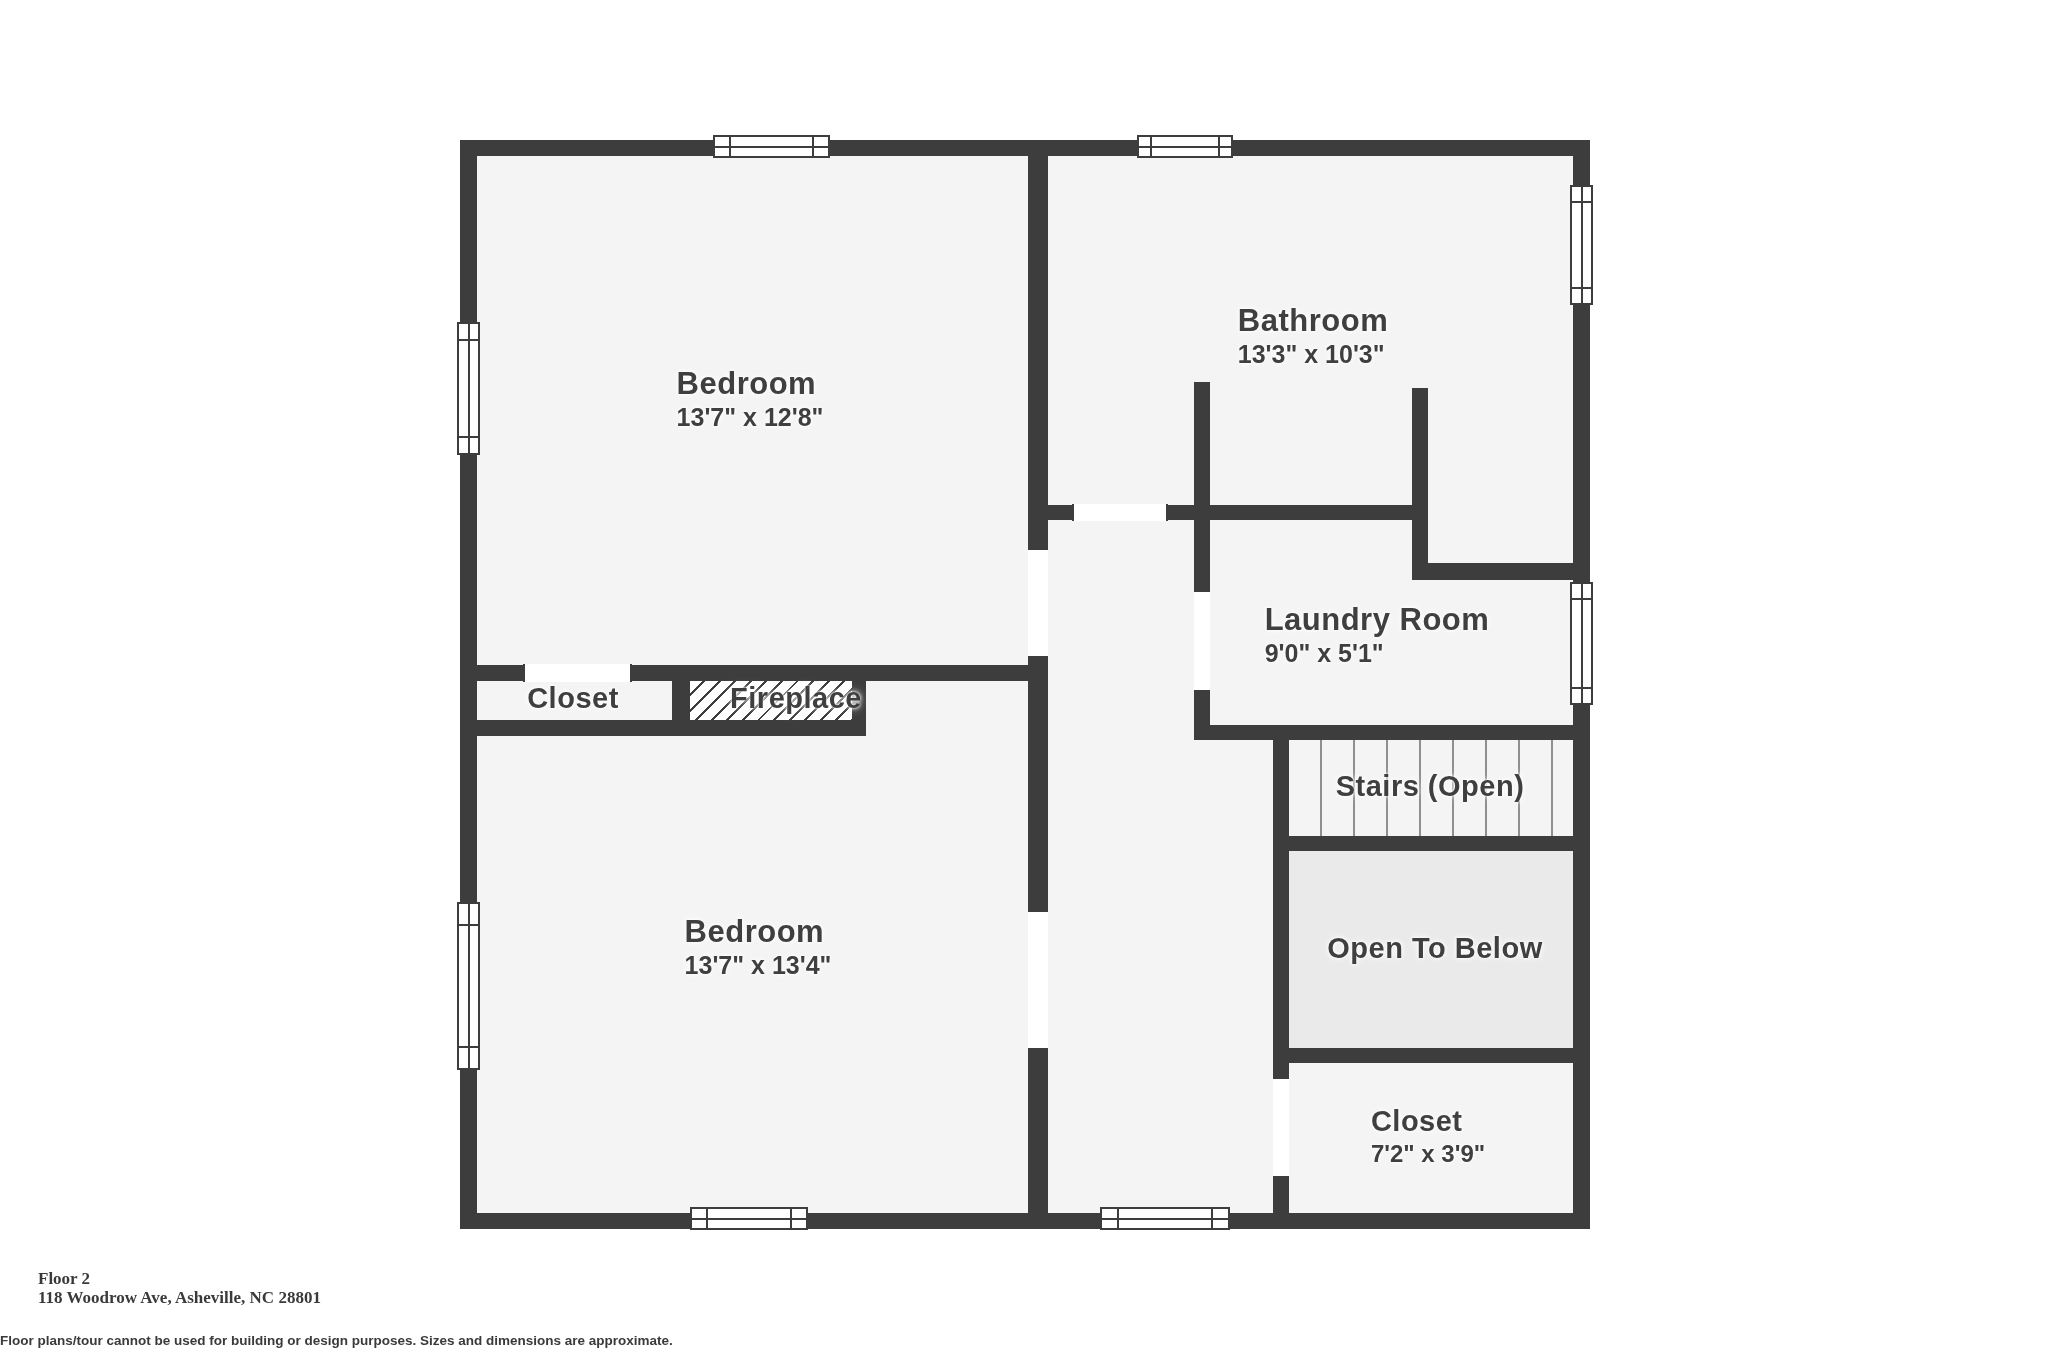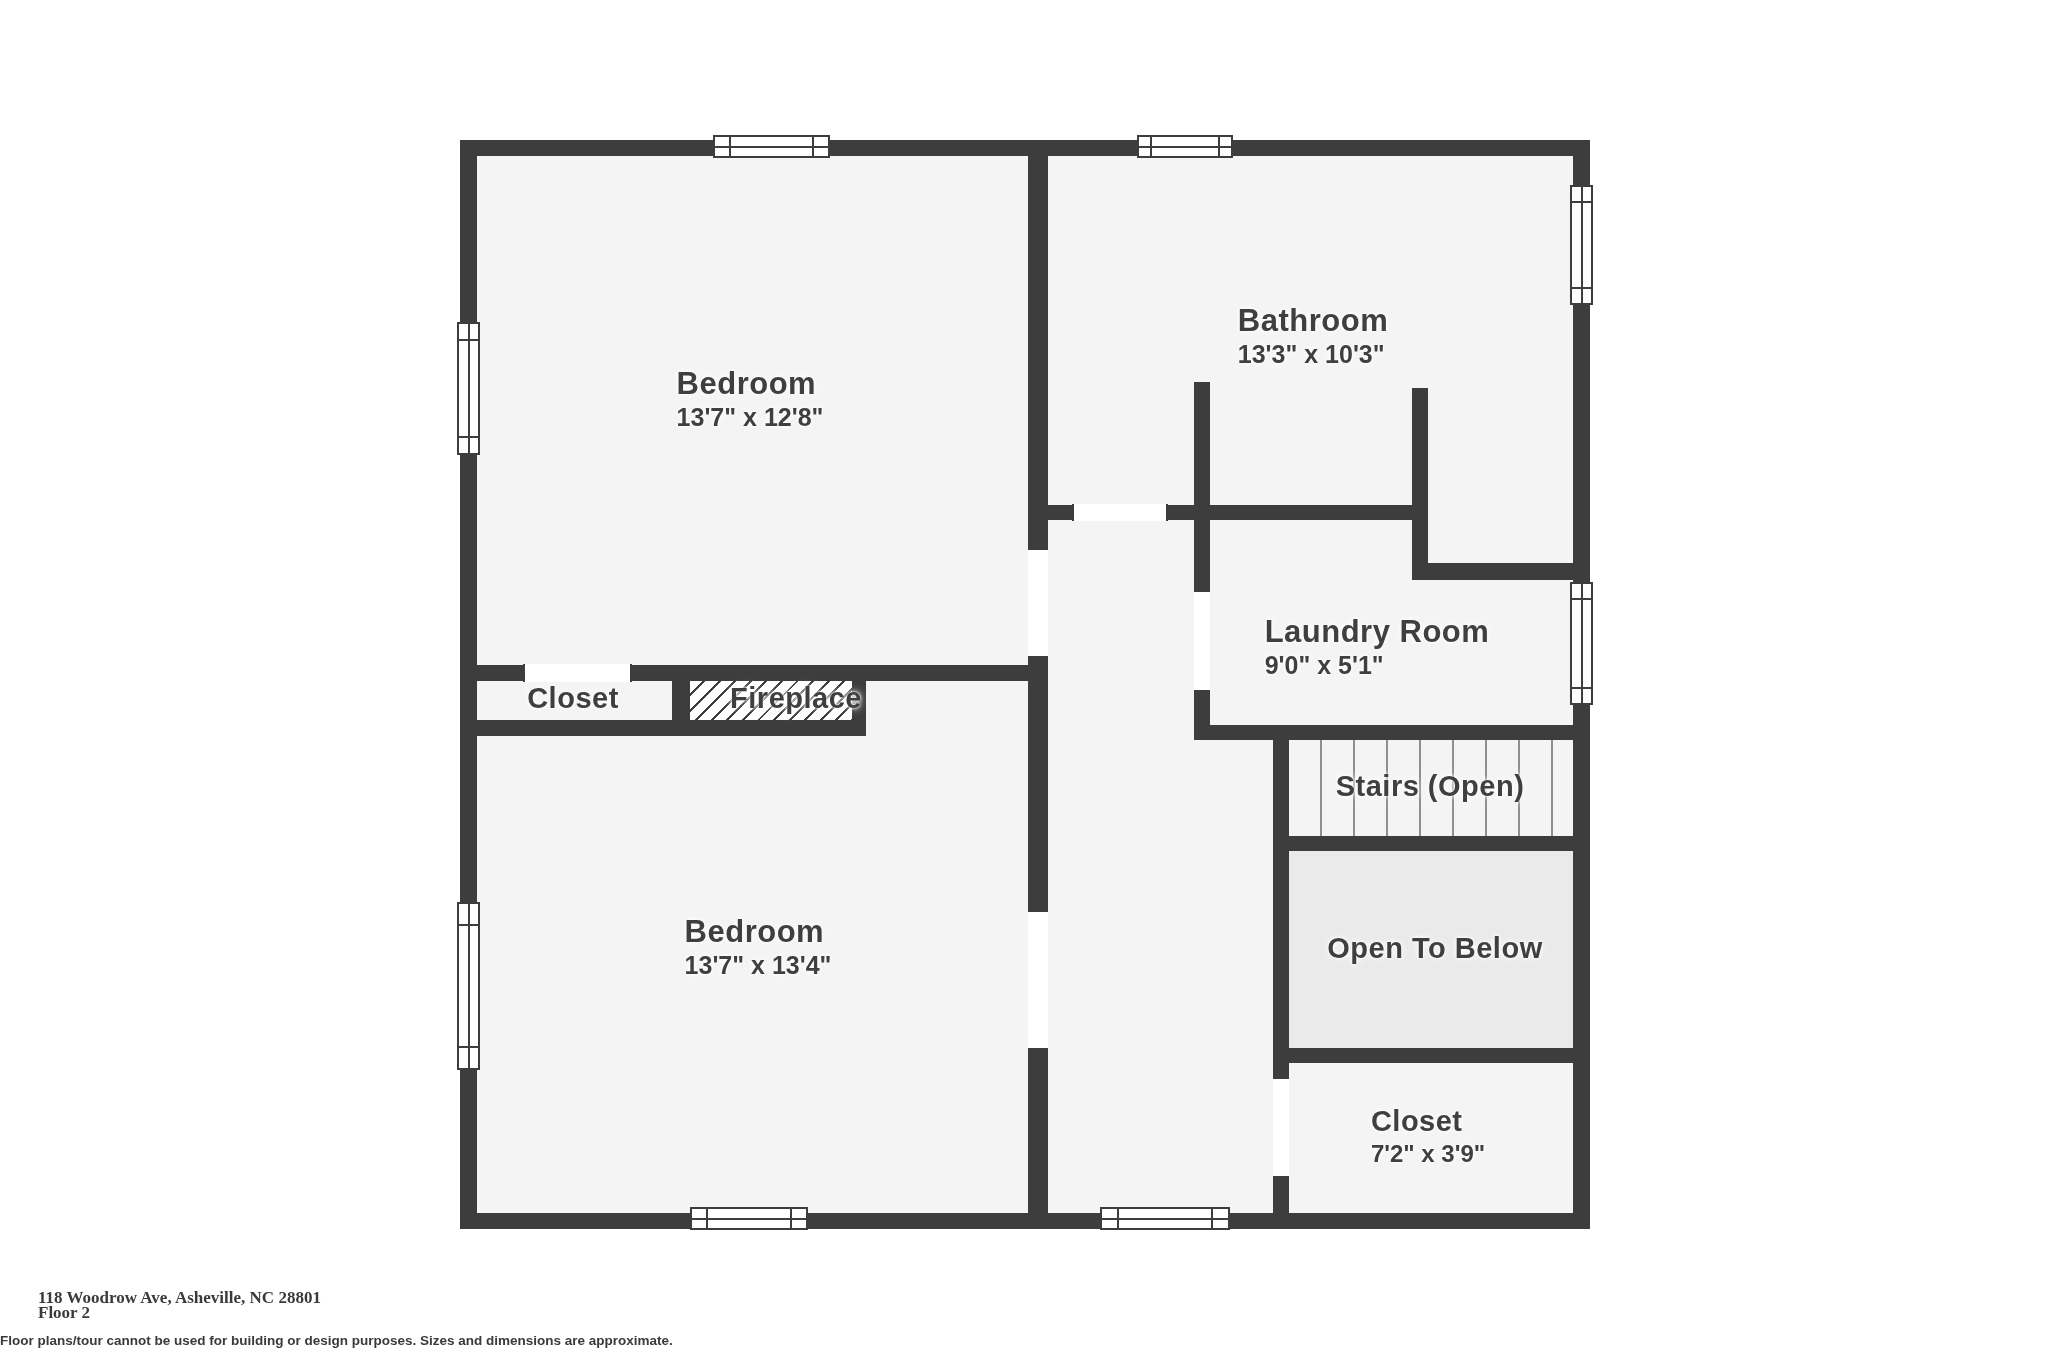--- a/index.html
+++ b/index.html
@@ -191,21 +191,21 @@
   <div class="room-label" style="left:750px; top:399px;">
     <div class="room-name">Bedroom</div>
     <div class="room-dims">13'7" x 12'8"</div>
   </div>
 
   <div class="room-label" style="left:1313px; top:336px;">
     <div class="room-name">Bathroom</div>
     <div class="room-dims">13'3" x 10'3"</div>
   </div>
 
-  <div class="room-label" style="left:1377px; top:635px;margin-top:12px;">
+  <div class="room-label" style="left:1377px; top:635px;">
     <div class="room-name">Laundry Room</div>
     <div class="room-dims">9'0" x 5'1"</div>
   </div>
 
   <div class="room-label" style="left:1430px; top:786px;">
     <div class="room-name small">Stairs (Open)</div>
   </div>
 
   <div class="room-label" style="left:1435px; top:948px;">
     <div class="room-name small">Open To Below</div>
@@ -223,16 +223,16 @@
 
   <div class="room-label" style="left:573px; top:698px;">
     <div class="room-name small">Closet</div>
   </div>
 
   <div class="room-label" style="left:796px; top:698px;">
     <div class="room-name small">Fireplace</div>
   </div>
 
   <div class="footer-address" style="top:1288px;">118 Woodrow Ave, Asheville, NC 28801</div>
-  <div class="footer-floor" style="top:1303px;">Floor 2</div>
+  <div class="footer-floor" style="top:1269px;">Floor 2</div>
   <div class="footer-disclaimer" style="top:1333px;">Floor plans/tour cannot be used for building or design purposes. Sizes and dimensions are approximate.</div>
 
 </div>
 
 </body></html>

